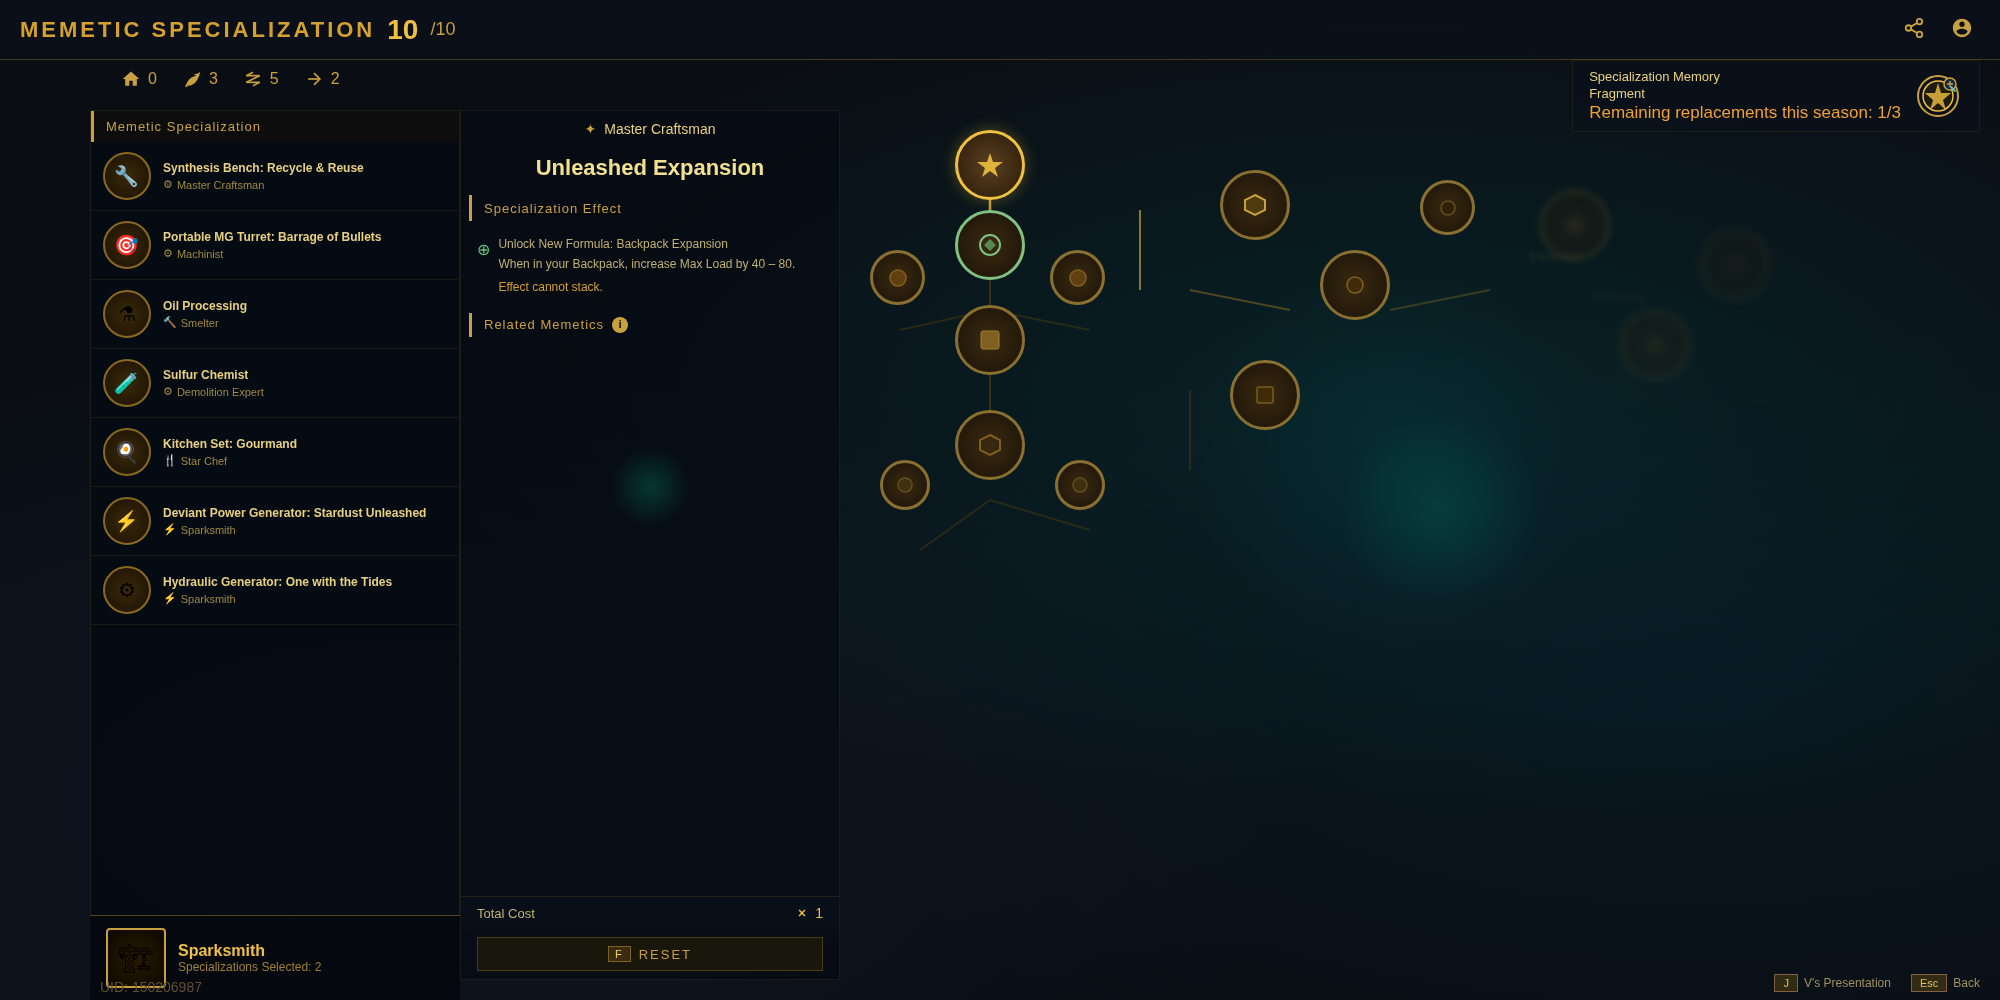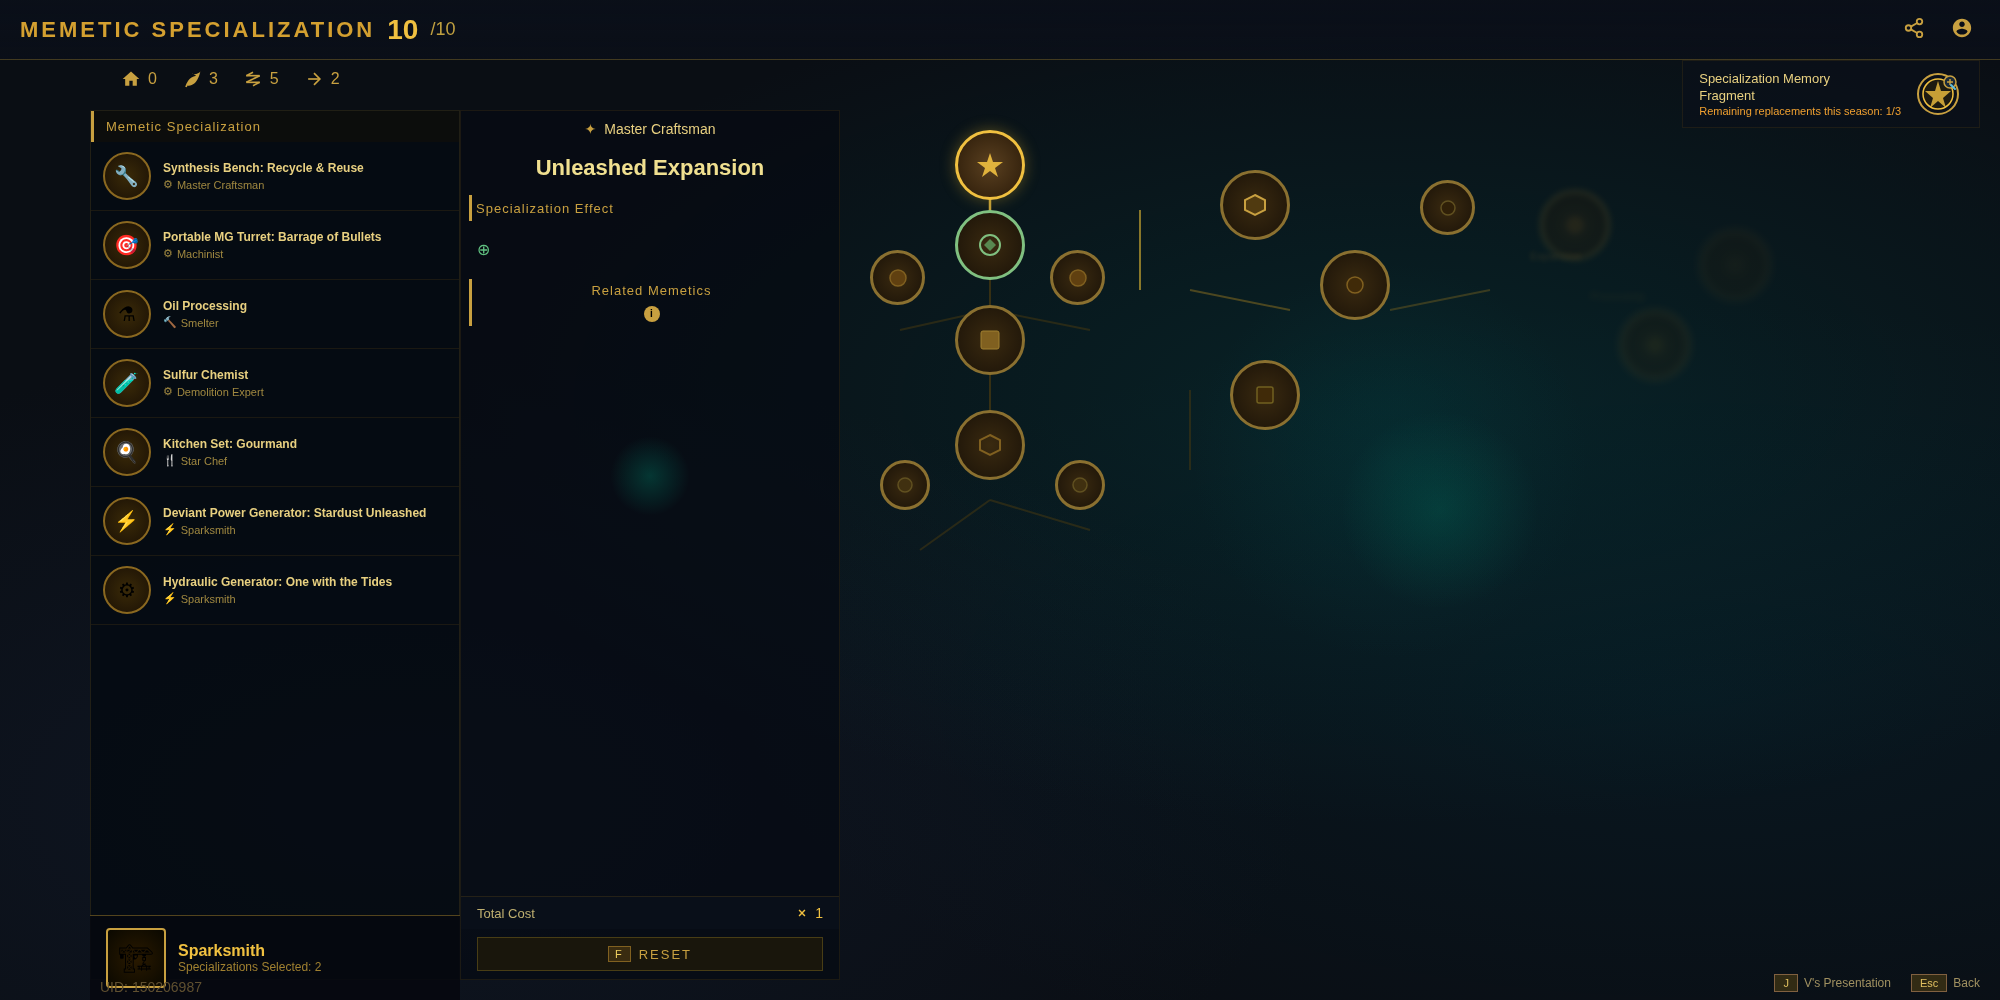--- a/index.html
+++ b/index.html
@@ -349,21 +349,21 @@
     }
 
     .fragment-title {
       color: #e8d080;
       font-size: 13px;
       line-height: 1.3;
     }
 
     .fragment-sub {
       color: #f0a030;
-      font-size: 11px;
+      font-size: 17px;
     }
 
     .fragment-icon {
       width: 50px;
       height: 50px;
       position: relative;
     }
 
     
     .bottom-bar {
@@ -623,33 +623,38 @@
 <div class="main-panel">
 
   <div class="panel-skill-header">
     <span style="color:#c8a040">✦</span>
     <span style="color:#e8d080; font-size:14px;">Master Craftsman</span>
   </div>
 
   <div class="panel-title">Unleashed Expansion</div>
 
   <div style="padding: 0 8px;">
-    <div style="border-left: 3px solid #c8a040; padding: 4px 4px; margin: 6px 0;">
+    <div style="border-left: 3px solid #c8a040; padding: 4px 12px; margin: 6px 0; text-decoration: underline;">
       <span style="color:#c8a040; font-size:13px; letter-spacing:1px;">Specialization Effect</span>
     </div>
   </div>
 
   <div class="effect-content">
     <div style="display:flex; gap:8px; align-items:flex-start;">
       <span style="color:#60c080; font-size:16px; margin-top:2px;">⊕</span>
+      <div>
+        <div style="color:#c0b070;">Unlock New Formula: Backpack Expansion</div>
+        <div style="color:#c0b070;">When in your Backpack, increase Max Load by 40 – 80.</div>
+        <div style="color:#d4a030; margin-top:4px;">Effect cannot stack.</div>
+      </div>
     </div>
   </div>
 
   <div style="padding: 0 8px; margin-top: 8px;">
-    <div style="border-left: 3px solid #c8a040; padding: 4px 12px; display:flex; align-items:center; gap:8px;flex-direction:column;">
+    <div style="border-left: 3px solid #c8a040; padding: 4px 12px; display:flex; align-items:center; gap:8px;">
       <span style="color:#c8a040; font-size:13px; letter-spacing:1px;">Related Memetics</span>
       <span class="info-icon">i</span>
     </div>
   </div>
 
   <div class="related-area">
 
     <div style="position:absolute; bottom:30px; left:50%; transform:translateX(-50%); width:80px; height:80px; background:radial-gradient(circle, rgba(0,150,120,0.3) 0%, transparent 70%); border-radius:50%;"></div>
   </div>
 

